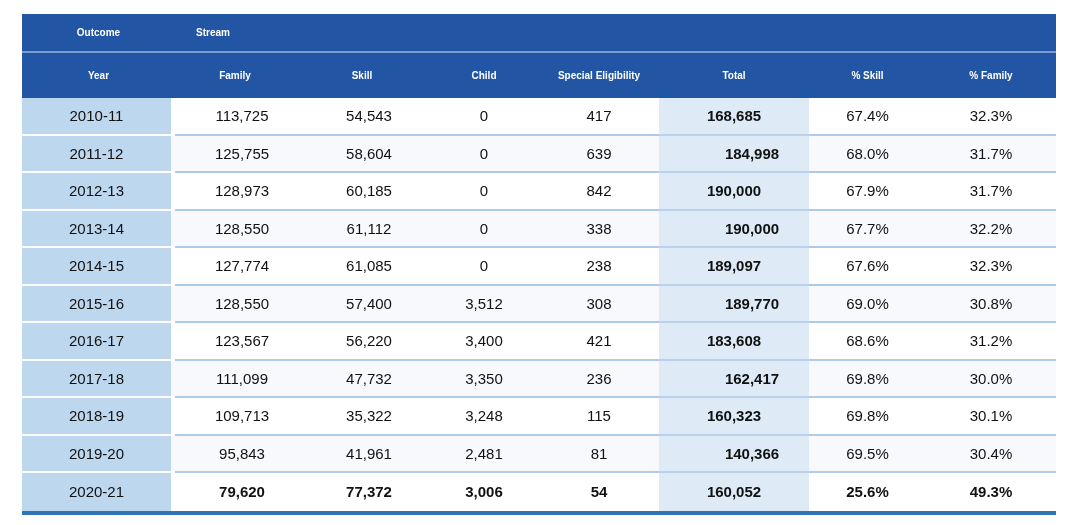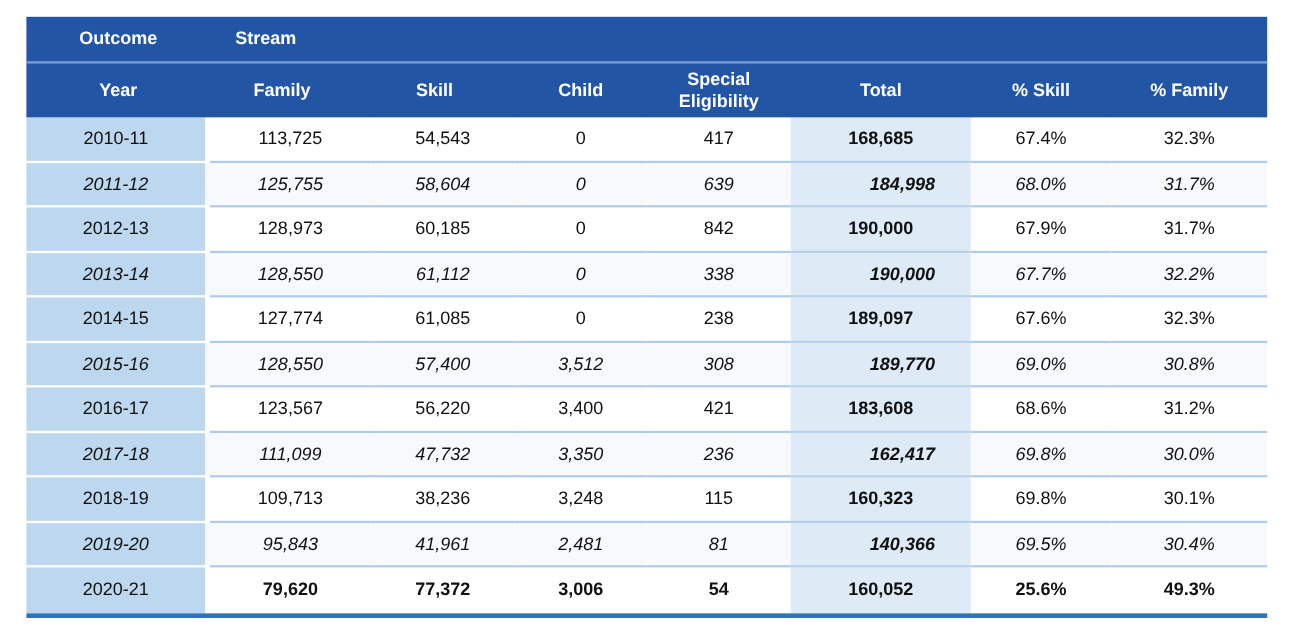--- a/index.html
+++ b/index.html
@@ -13,28 +13,28 @@
     --alt-row-bg:#F7F9FC;
     --bottom-border:#2E74B6;
     --text:#111111;
   }
   *{box-sizing:border-box;margin:0;padding:0;}
   html,body{width:1080px;height:525px;background:#FFFFFF;overflow:hidden;}
   body{font-family:"Liberation Sans", sans-serif;color:var(--text);}
   .table-wrap{
     position:absolute;left:22px;top:14px;width:1034px;
   }
-  .hrow{display:flex;background:var(--header-bg);color:var(--header-text);font-weight:bold;font-size:15px;}
+  .hrow{display:flex;background:var(--header-bg);color:var(--header-text);font-weight:bold;font-size:10px;}
   .hrow1{height:39px;border-bottom:2px solid var(--header-divider);}
   .hrow2{height:45px;}
   .hcell{display:flex;align-items:center;justify-content:center;text-align:center;line-height:1.15;}
   .hcell.left{justify-content:flex-start;padding-left:21px;}
   .drow{display:flex;height:37.5px;font-size:15px;}
   .cell{display:flex;align-items:center;justify-content:center;background:#FFFFFF;border-bottom:2px solid var(--row-divider);}
-  .drow.alt .cell{background:var(--alt-row-bg);font-style:italic;}
+  .drow.alt .cell{background:var(--alt-row-bg);}
   .cell.year{background:var(--year-col-bg);border-bottom:2px solid #FFFFFF;}
   .drow.alt .cell.year{background:var(--year-col-bg);}
   .cell.gap{background:#FFFFFF;border-bottom:2px solid #FFFFFF;}
   .cell.total{background:var(--total-col-bg);font-weight:bold;border-bottom:2px solid var(--total-divider);}
   .drow.alt .cell.total{background:var(--total-col-bg);padding-left:36px;}
   .drow.last .cell{border-bottom:none;}
   .drow.bold-row .cell:not(.year){font-weight:bold;}
   .bottom-rule{height:4px;background:var(--bottom-border);}
   
   .w-year{width:149px;}
@@ -156,21 +156,21 @@
     <div class="cell w-child">3,350</div>
     <div class="cell w-special">236</div>
     <div class="cell total w-total">162,417</div>
     <div class="cell w-pskill">69.8%</div>
     <div class="cell w-pfamily">30.0%</div>
   </div>
       <div class="drow">
     <div class="cell year w-year">2018-19</div>
     <div class="cell gap w-gap"></div>
     <div class="cell w-skill">109,713</div>
-    <div class="cell w-family">38,236</div>
+    <div class="cell w-family">35,322</div>
     <div class="cell w-child">3,248</div>
     <div class="cell w-special">115</div>
     <div class="cell total w-total">160,323</div>
     <div class="cell w-pskill">69.8%</div>
     <div class="cell w-pfamily">30.1%</div>
   </div>
       <div class="drow alt">
     <div class="cell year w-year">2019-20</div>
     <div class="cell gap w-gap"></div>
     <div class="cell w-skill">95,843</div>

